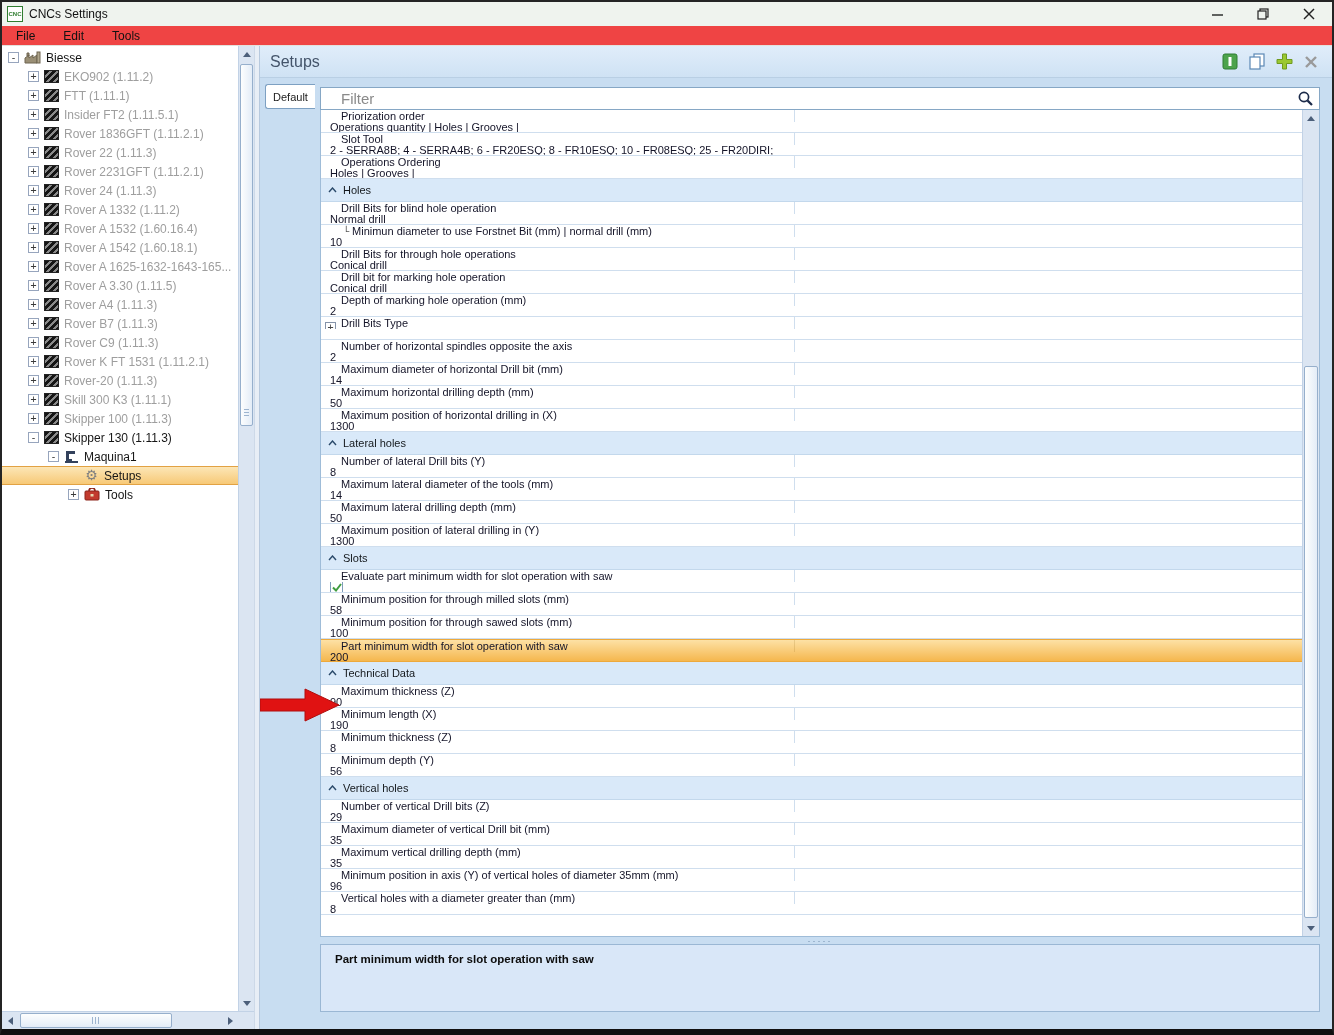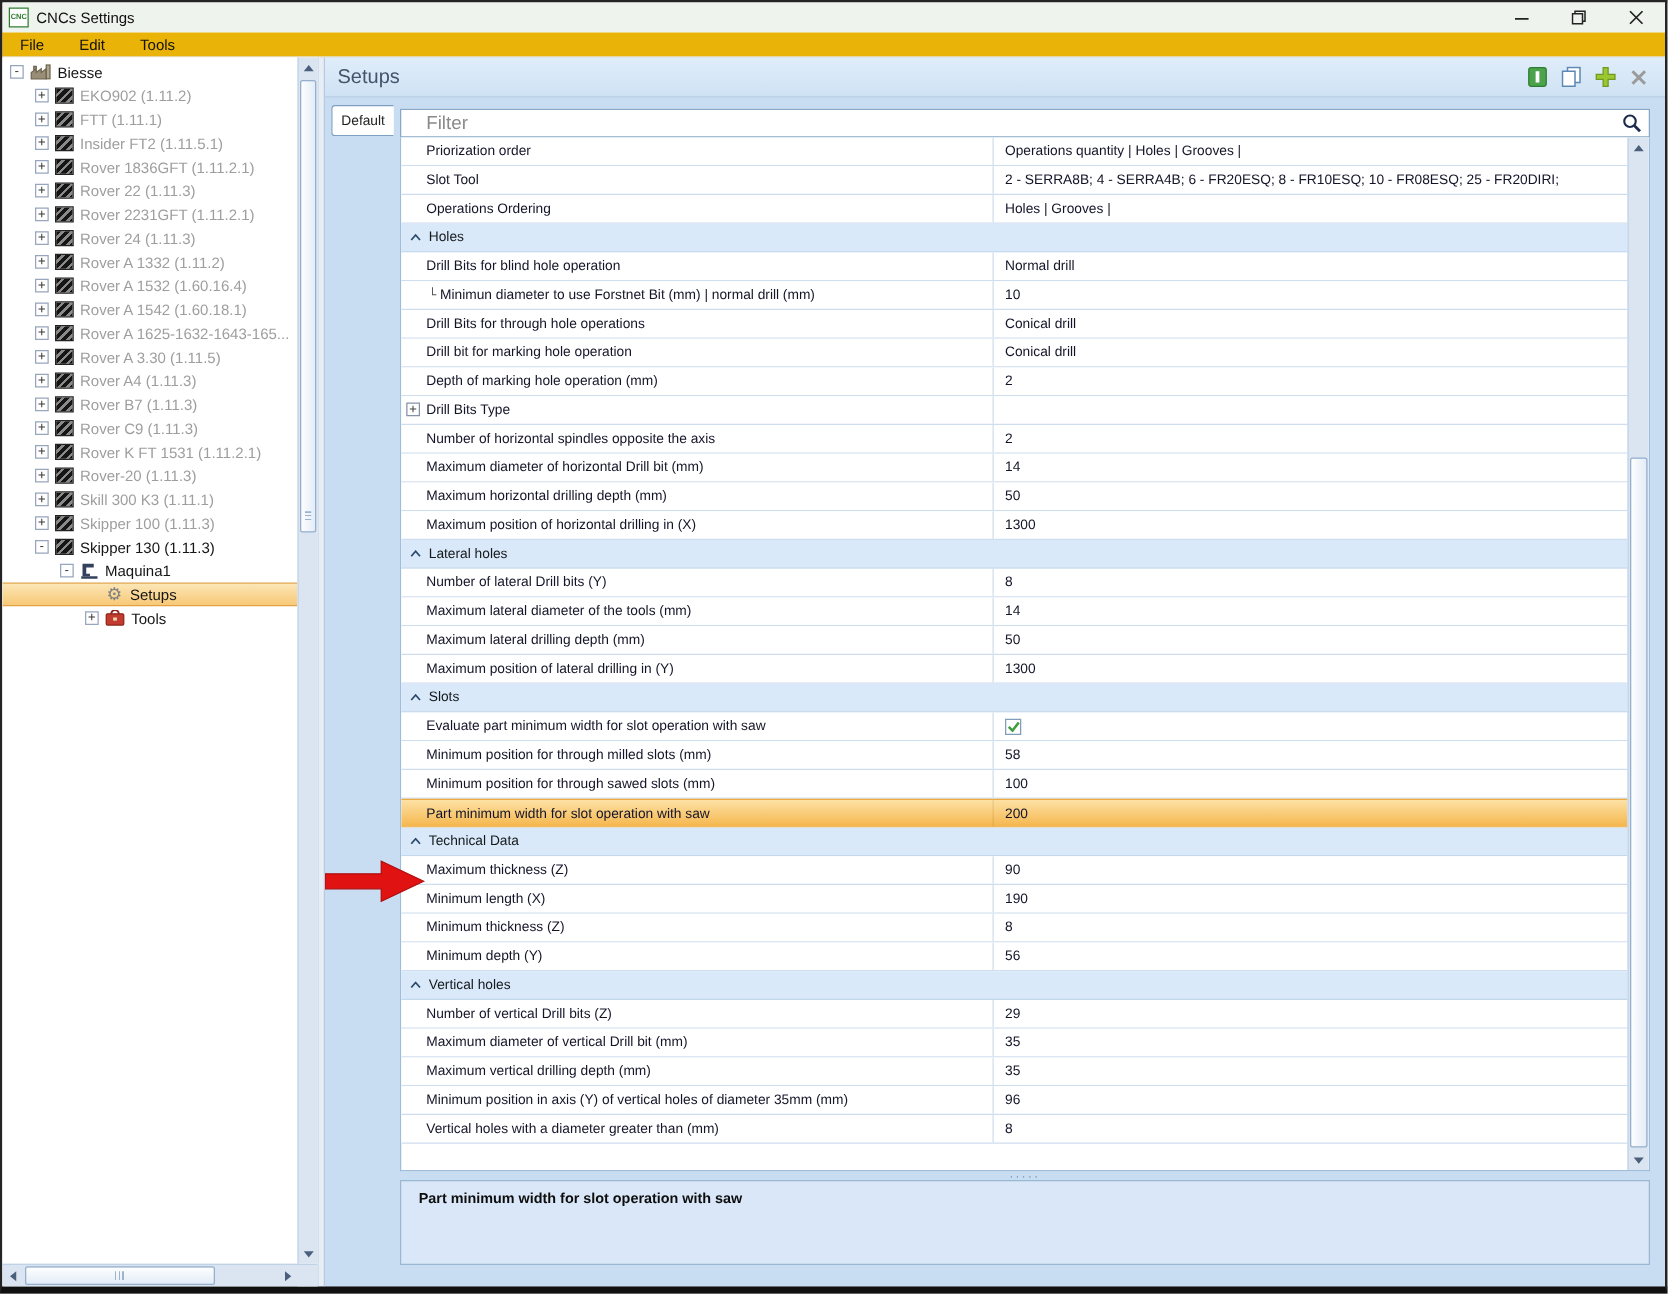--- a/index.html
+++ b/index.html
@@ -12,21 +12,21 @@
   
   .titlebar { height:24px; background:#eff3ee; display:flex; align-items:center; flex:0 0 auto; }
   .app-icon { width:16px; height:16px; margin:0 6px 0 5px; background:#fff; border:1px solid #2f7d2f;
               color:#2f7d2f; font-size:6px; font-weight:bold; display:flex; align-items:center; justify-content:center; }
   .title-text { font-size:12px; color:#111; }
   .win-controls { margin-left:auto; display:flex; height:100%; }
   .win-btn { width:46px; height:100%; display:flex; align-items:center; justify-content:center; }
   .win-btn svg { display:block; }
 
   
-  .menubar { height:20px; background:#eab308; display:flex; align-items:center; flex:0 0 auto; border-bottom:1px solid #e3e1dc; }
+  .menubar { height:20px; background:#ef4444; display:flex; align-items:center; flex:0 0 auto; border-bottom:1px solid #e3e1dc; }
   .menu-item { padding:0 14px; font-size:12px; color:#111; height:100%; display:flex; align-items:center; }
 
   
   .main { flex:1; display:flex; min-height:0; }
 
   
   .left-col { width:252px; flex:0 0 auto; display:flex; flex-direction:column; background:#fff; }
   .left-top { flex:1; display:flex; min-height:0; }
   .tree { width:236px; padding-top:2px; overflow:hidden; background:#fff; }
 
@@ -88,21 +88,21 @@
   .content { flex:1; min-width:0; display:flex; flex-direction:column; padding:9px 12px 0 0; }
   .filterbox { height:23px; flex:0 0 auto; background:#fff; border:1px solid #86a7c5; display:flex; align-items:center; }
   .filterbox input { flex:1; border:none; outline:none; font-family:"Liberation Sans",sans-serif; font-size:15px;
                      color:#333; padding:0 20px; background:transparent; }
   .filterbox input::placeholder { color:#8a8a8a; }
   .mag { margin-right:5px; flex:0 0 auto; }
 
   
   .grid { flex:1; min-height:0; background:#fff; border:1px solid #9fbcd8; border-top:none; position:relative; overflow:hidden; }
   .grid-rows { position:absolute; left:0; top:0; right:17px; }
-  .grow { height:23px; display:flex; border-bottom:1px solid #cfdeee; background:#fff; font-size:11px; color:#141428; }
+  .grow { height:23px; display:flex; border-bottom:1px solid #cfdeee; background:#fff; font-size:11px; color:#141428;flex-direction:column; }
   .gcell { display:flex; align-items:center; white-space:nowrap; overflow:hidden; }
   .glabel { width:474px; flex:0 0 auto; border-right:1px solid #cfdeee; padding-left:20px; position:relative; }
   .gvalue { flex:1; padding-left:9px; }
   .subglyph { color:#555; font-size:10px; margin:0 3px 0 2px; font-family:"DejaVu Sans Mono",monospace; }
   .gexp { position:absolute; left:4px; top:5px; width:11px; height:11px; border:1px solid #8593a9; background:#fff;
           color:#444; font-size:10px; line-height:9px; text-align:center; font-family:"DejaVu Sans Mono",monospace; }
   .gsection { height:23px; display:flex; align-items:center; background:#d9e9f9; border-bottom:1px solid #c3d8ec;
               font-size:11px; color:#14181c; padding-left:7px; gap:6px; }
   .grow.hl { background:linear-gradient(#fde1a5,#f5b74e); border-top:1px solid #eda93c; border-bottom:1px solid #eda93c; height:23px; }
   .grow.hl .glabel { border-right-color:rgba(120,80,0,0.15); }

